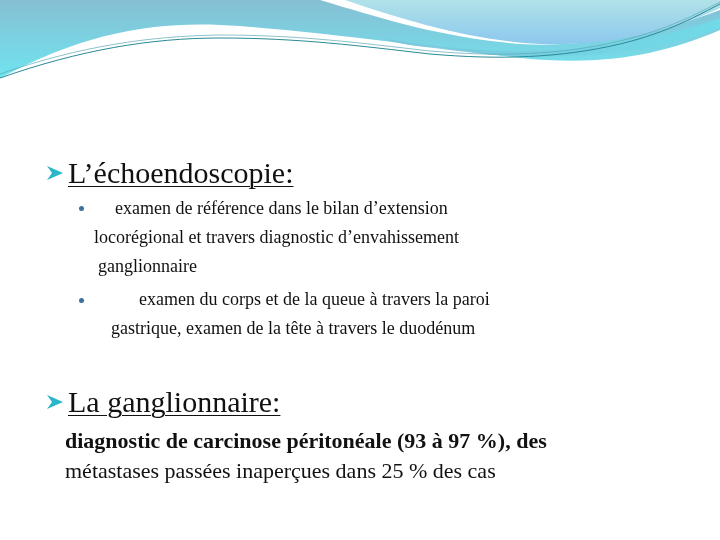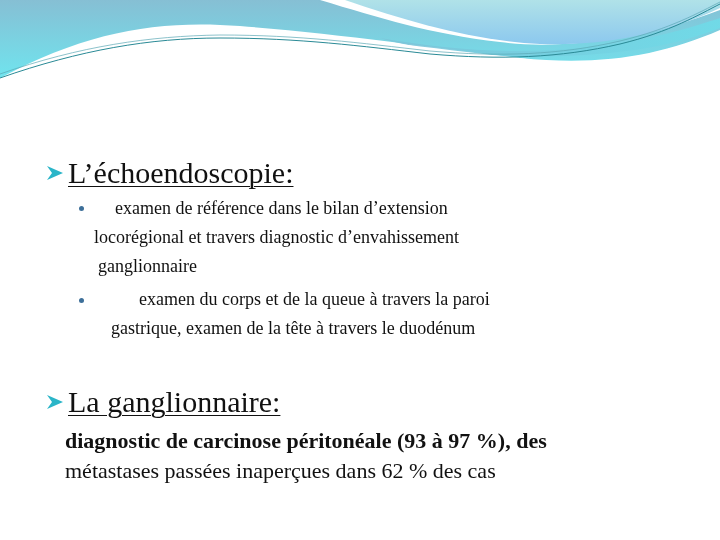--- a/index.html
+++ b/index.html
@@ -120,15 +120,15 @@
   <div class="sub-item" style="left:111px; top:313px;">gastrique, examen de la tête à travers le duodénum</div>
 
   <div class="section-heading" style="left:46px; top:388px;">
     <svg class="arrow-bullet" viewBox="0 0 18 18">
       <path d="M1,2 L17,9 L1,16 L6,9 Z" fill="#2ab5c8"></path>
     </svg>
     <span class="heading-text">La ganglionnaire:</span>
   </div>
 
   <div class="para" style="left:65px; top:425px;font-weight:bold;">diagnostic de carcinose péritonéale (93 à 97 %), des</div>
-  <div class="para" style="left:65px; top:455px;">métastases passées inaperçues dans 62 % des cas</div>
+  <div class="para" style="left:65px; top:455px;">métastases passées inaperçues dans 25 % des cas</div>
 
 </div>
 
 </body></html>

